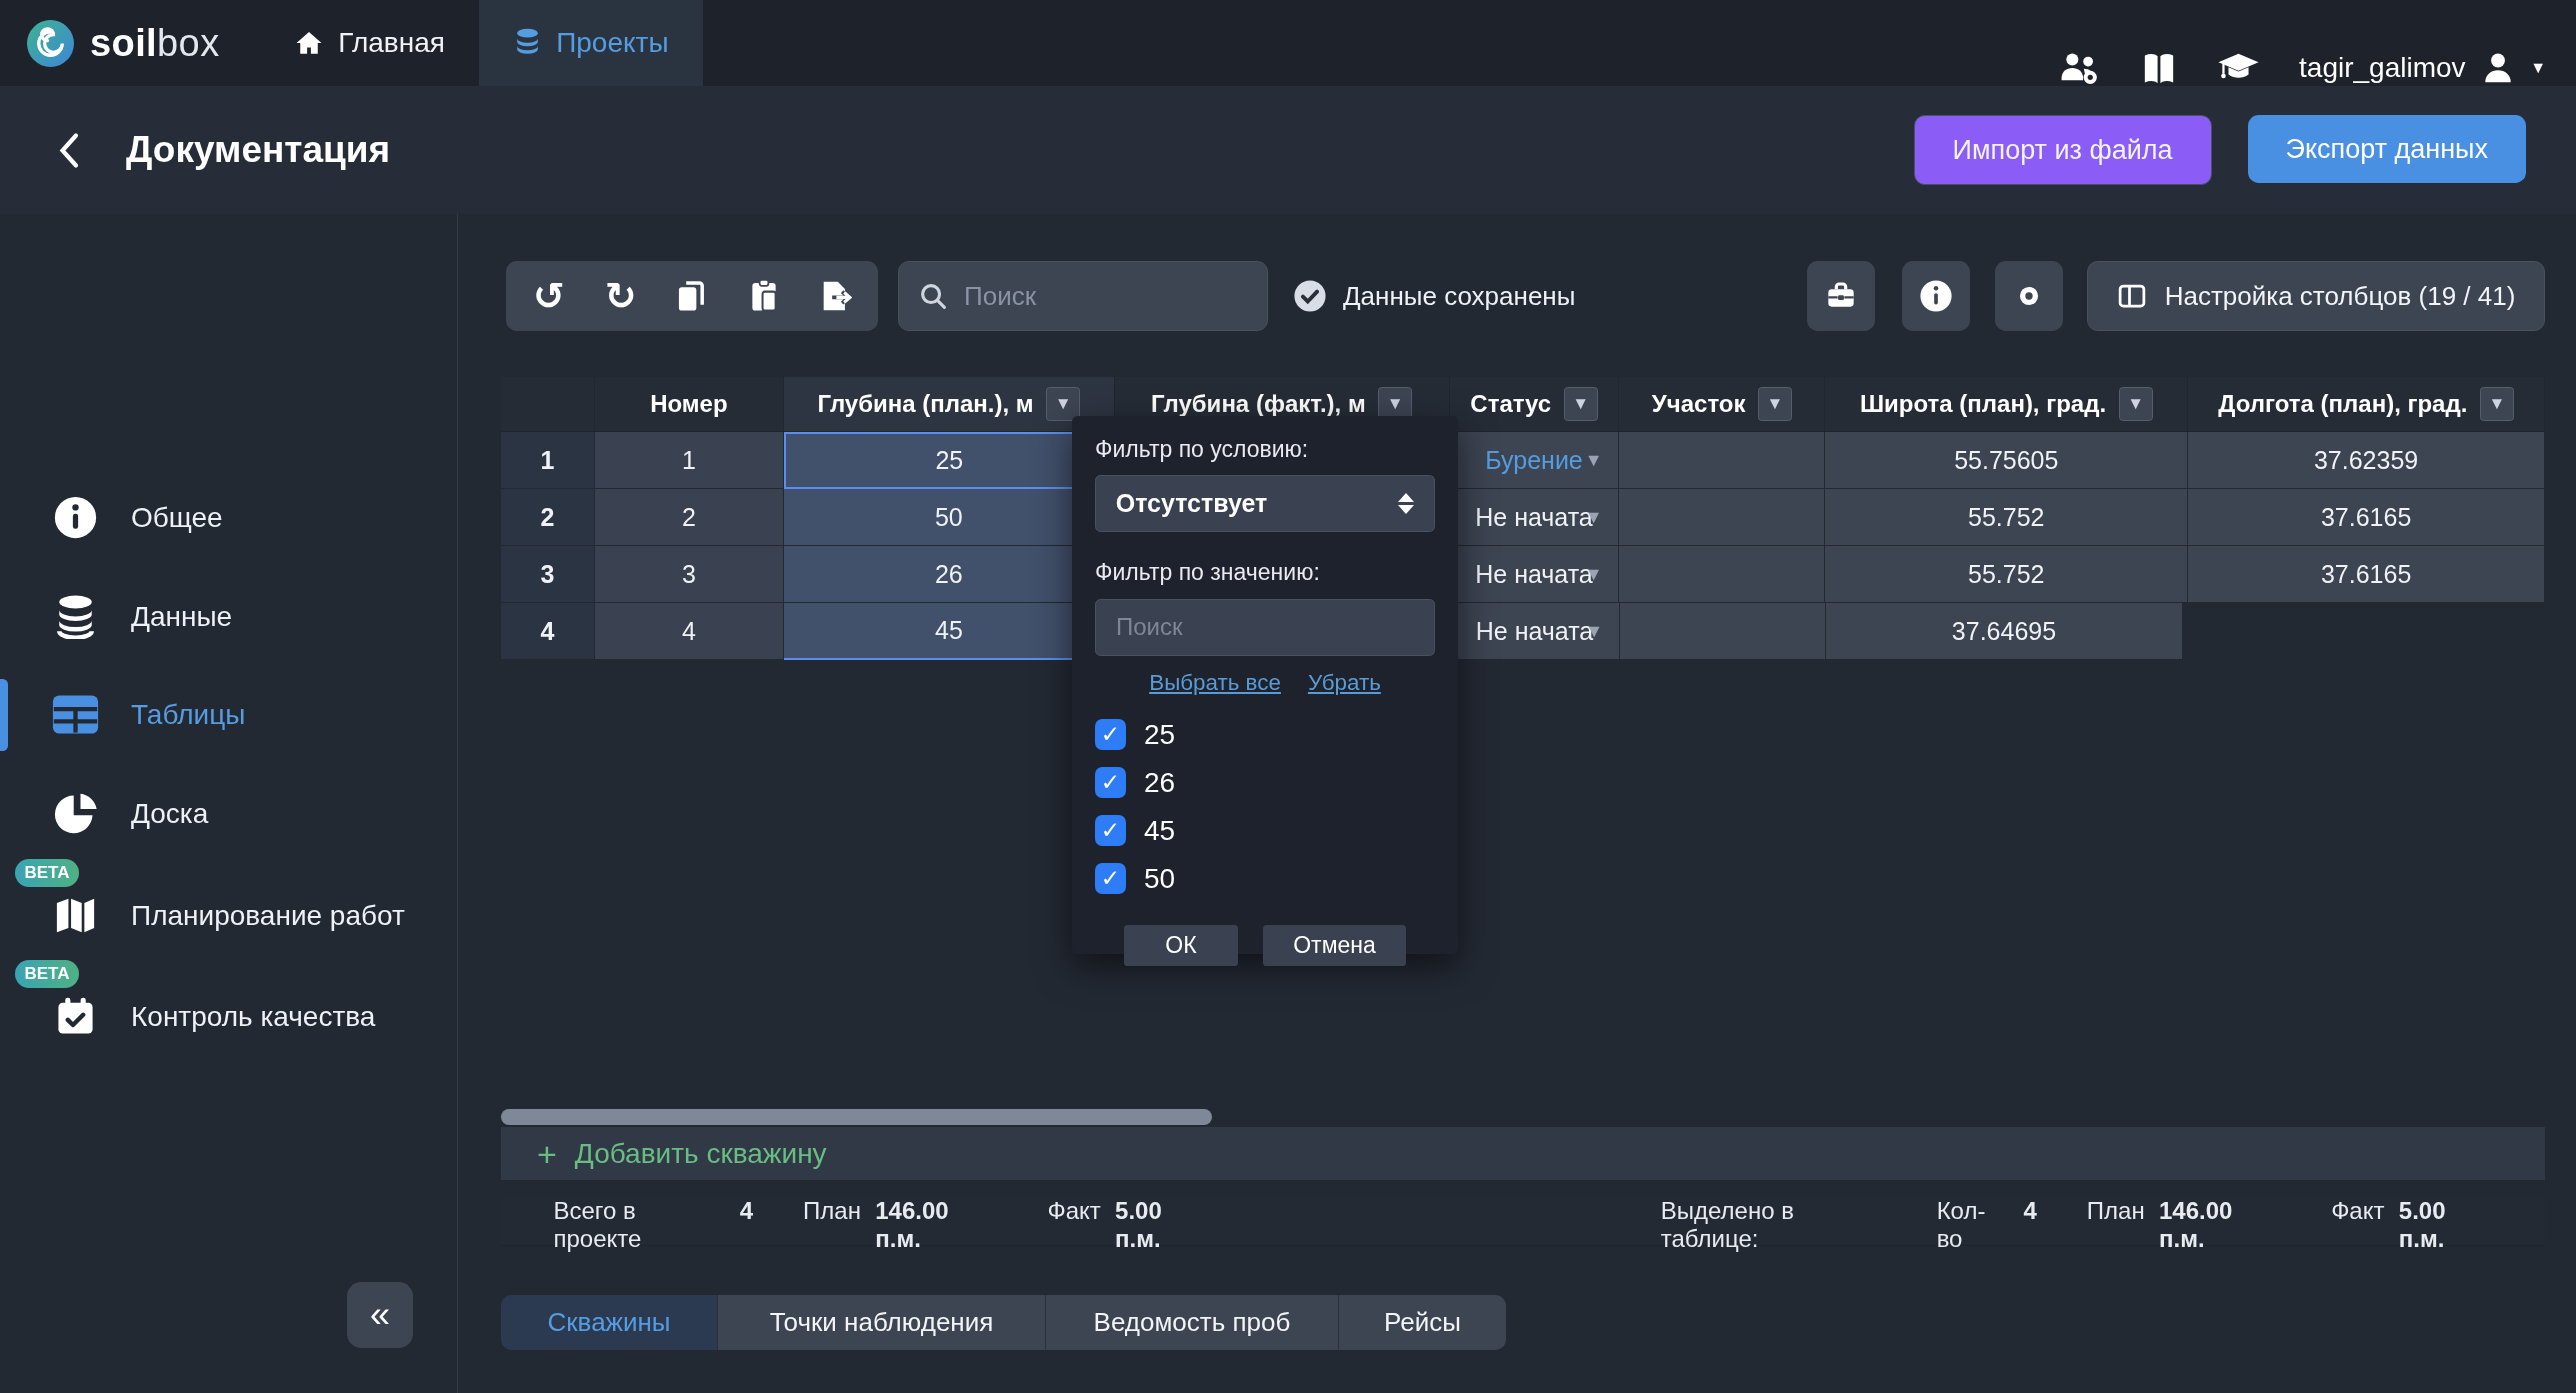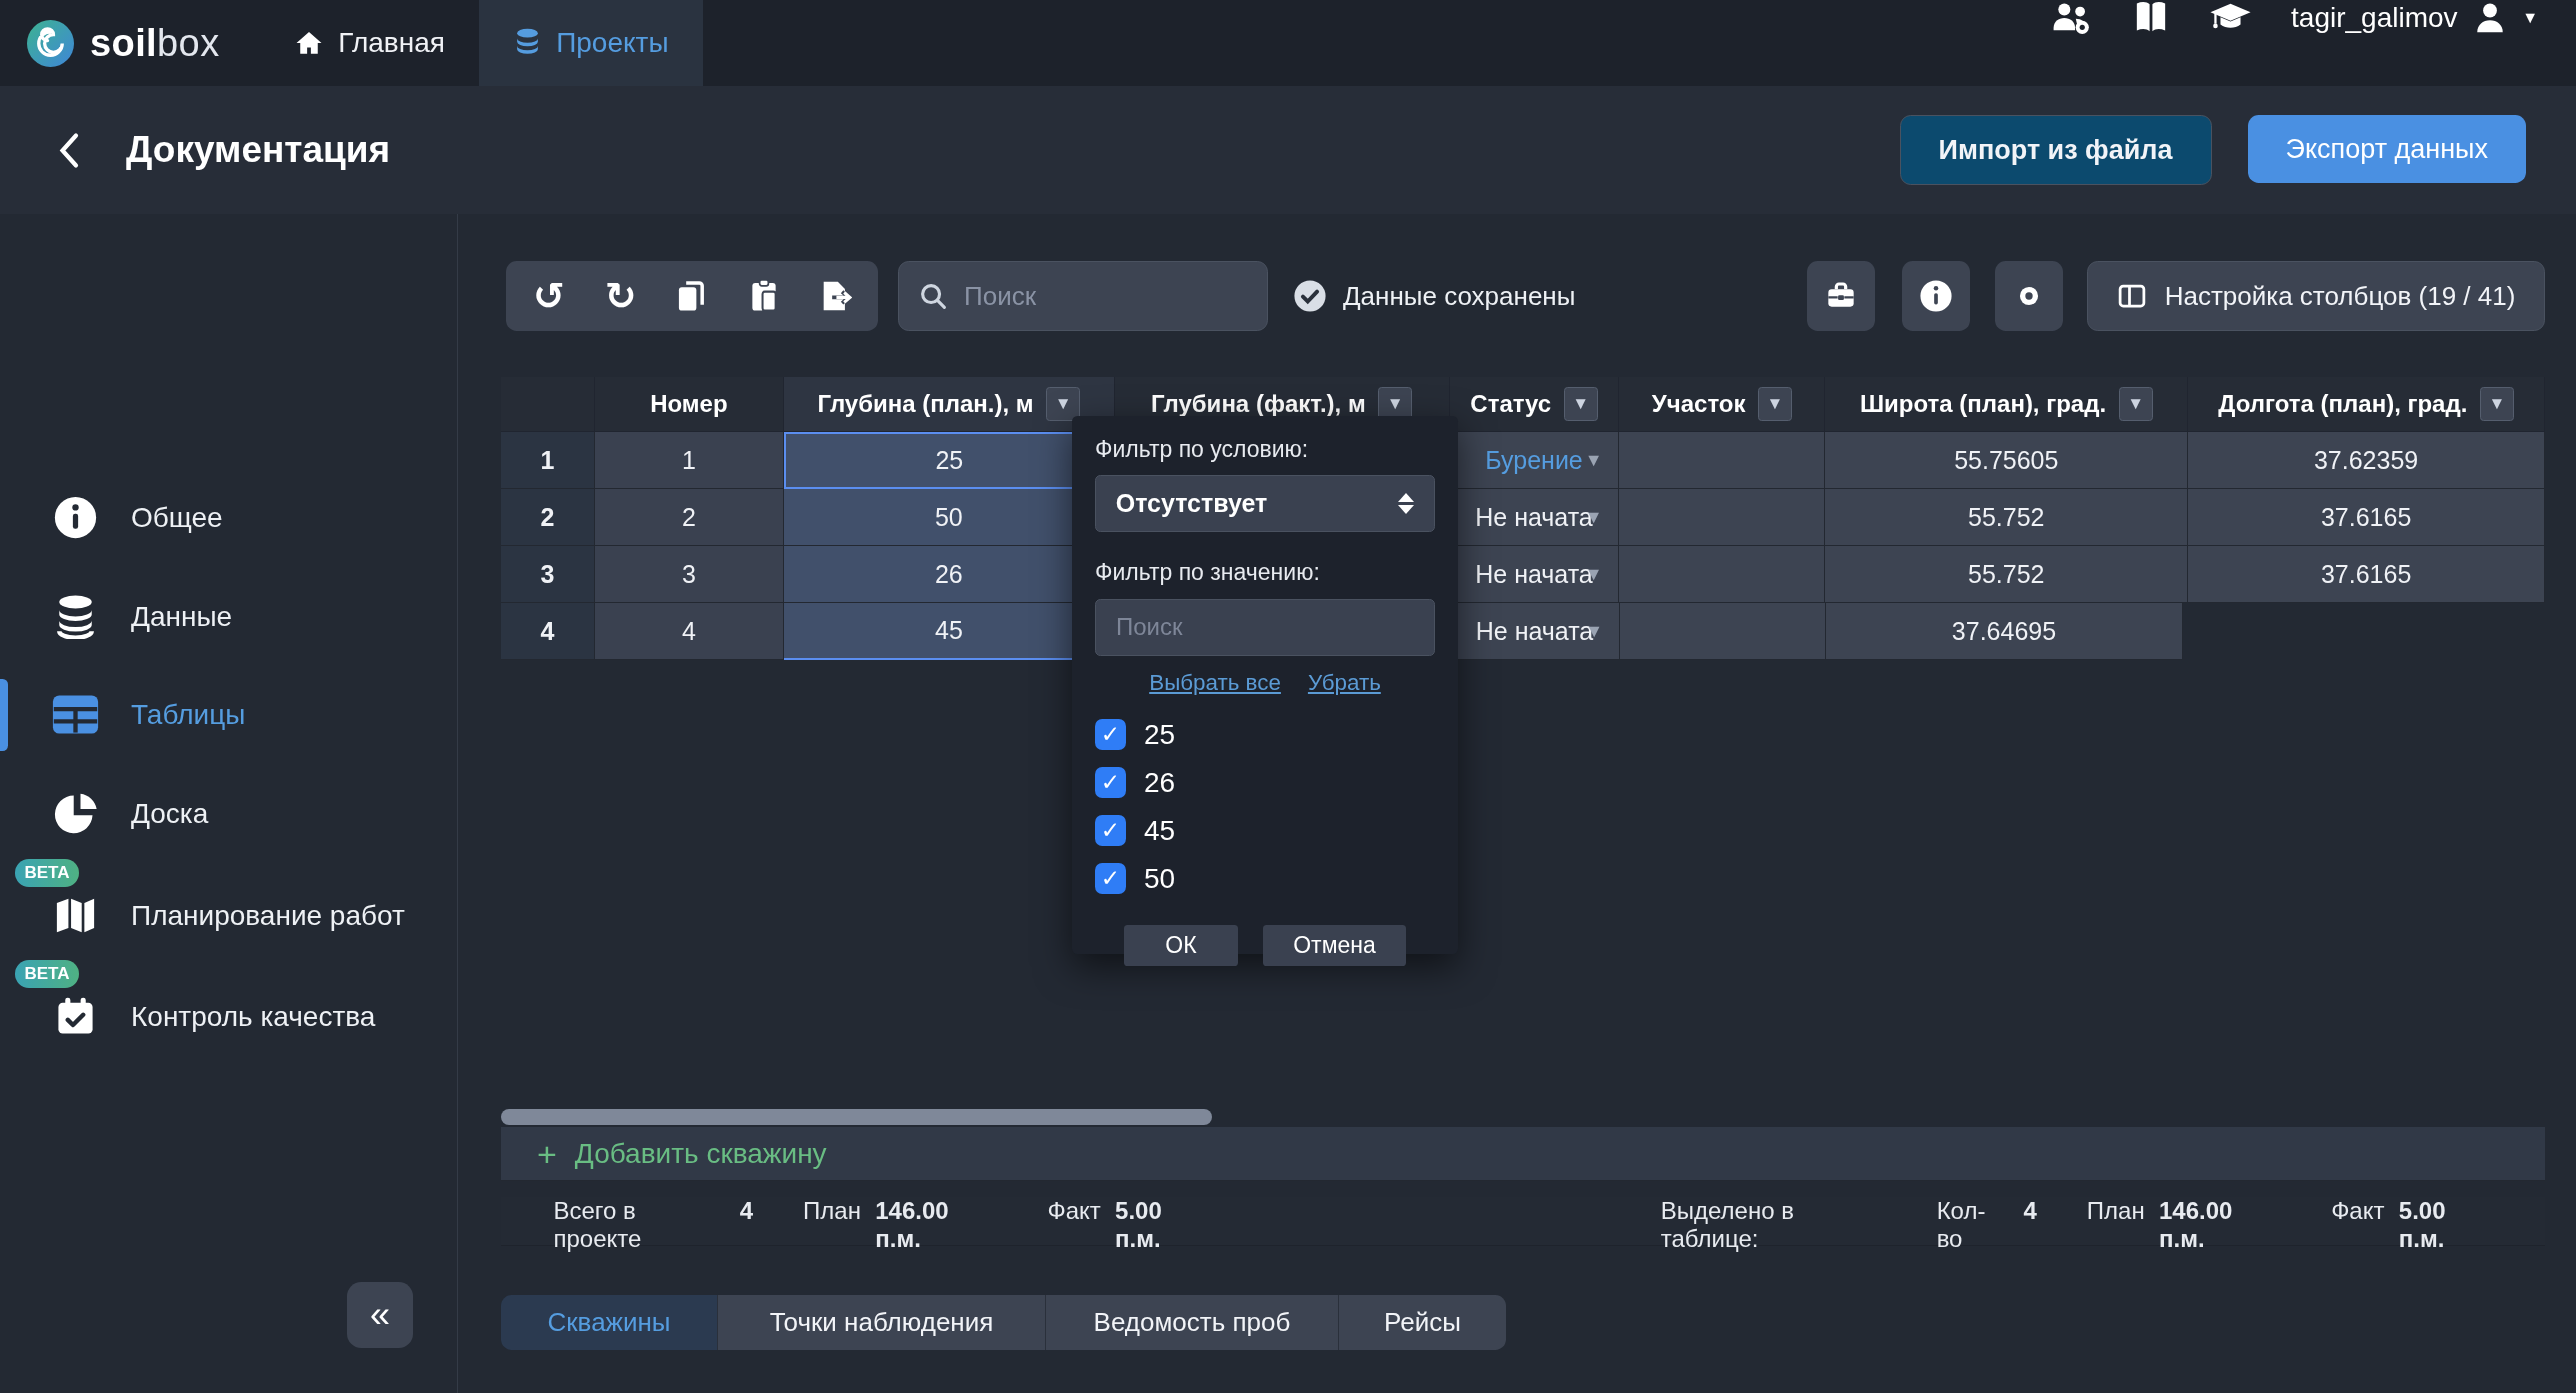--- a/index.html
+++ b/index.html
@@ -8,33 +8,33 @@
   svg{display:block;}
 
   
   .topnav{position:absolute;left:0;top:0;width:2576px;height:86px;background:#1d222b;display:flex;align-items:stretch;}
   .brand{display:flex;align-items:center;gap:16px;padding-left:27px;width:233px;}
   .brand-text{font-size:38px;color:#fff;letter-spacing:0.4px;}
   .brand-text b{font-weight:700;}
   .brand-text span{font-weight:300;color:#e3e7ee;}
   .nav-item{display:flex;align-items:center;gap:14.3px;padding:0 34px;font-size:28px;color:#f0f2f6;cursor:pointer;}
   .nav-item.active{background:#2a3340;color:#559de0;}
-  .topnav-right{margin-left:auto;display:flex;align-items:flex-start;gap:39px;padding-right:38px;}
+  .topnav-right{margin-left:auto;display:flex;align-items:flex-end;gap:39px;padding-right:30px;}
   .icon-btn{display:flex;align-items:center;justify-content:center;cursor:pointer;}
   .user{display:flex;align-items:center;gap:14.3px;font-size:28px;color:#fff;cursor:pointer;}
   .caret{font-size:16px;color:#fff;}
 
   
   .pageheader{position:absolute;left:0;top:86px;width:2576px;height:128px;background:#272d38;display:flex;align-items:center;}
   .back{margin-left:52px;cursor:pointer;}
   .page-title{margin-left:38px;font-size:37px;font-weight:700;color:#fff;}
   .ph-buttons{margin-left:auto;display:flex;gap:36px;padding-right:50px;}
   .btn{height:68px;border-radius:10.7px;display:flex;align-items:center;justify-content:center;
        font-size:27px;padding:0 38px;cursor:pointer;white-space:nowrap;}
-  .btn.gray{background:#0c4a6e;color:#f2f4f8;border:0.9px solid #4a5260;font-weight:bold;}
+  .btn.gray{background:#8b5cf6;color:#f2f4f8;border:0.9px solid #4a5260;}
   .btn.blue{background:#4a90e2;color:#fff;}
 
   
   .sidebar{position:absolute;left:0;top:214px;width:457px;height:1180px;background:#232933;border-right:1.8px solid #343b47;}
   .side-item{position:absolute;left:0;width:455px;height:89px;display:flex;align-items:center;cursor:pointer;}
   .side-icon{position:absolute;left:52px;width:47px;display:flex;justify-content:center;}
   .side-label{position:absolute;left:131px;font-size:28px;color:#eef1f5;white-space:nowrap;}
   .side-item.active .side-label{color:#559de0;}
   .active-bar{position:absolute;left:0;width:8px;height:72px;top:9px;background:#4a90e2;border-radius:0 5.4px 5.4px 0;}
   .beta{position:absolute;left:15px;top:-12.5px;width:64px;height:28px;border-radius:14.3px;

